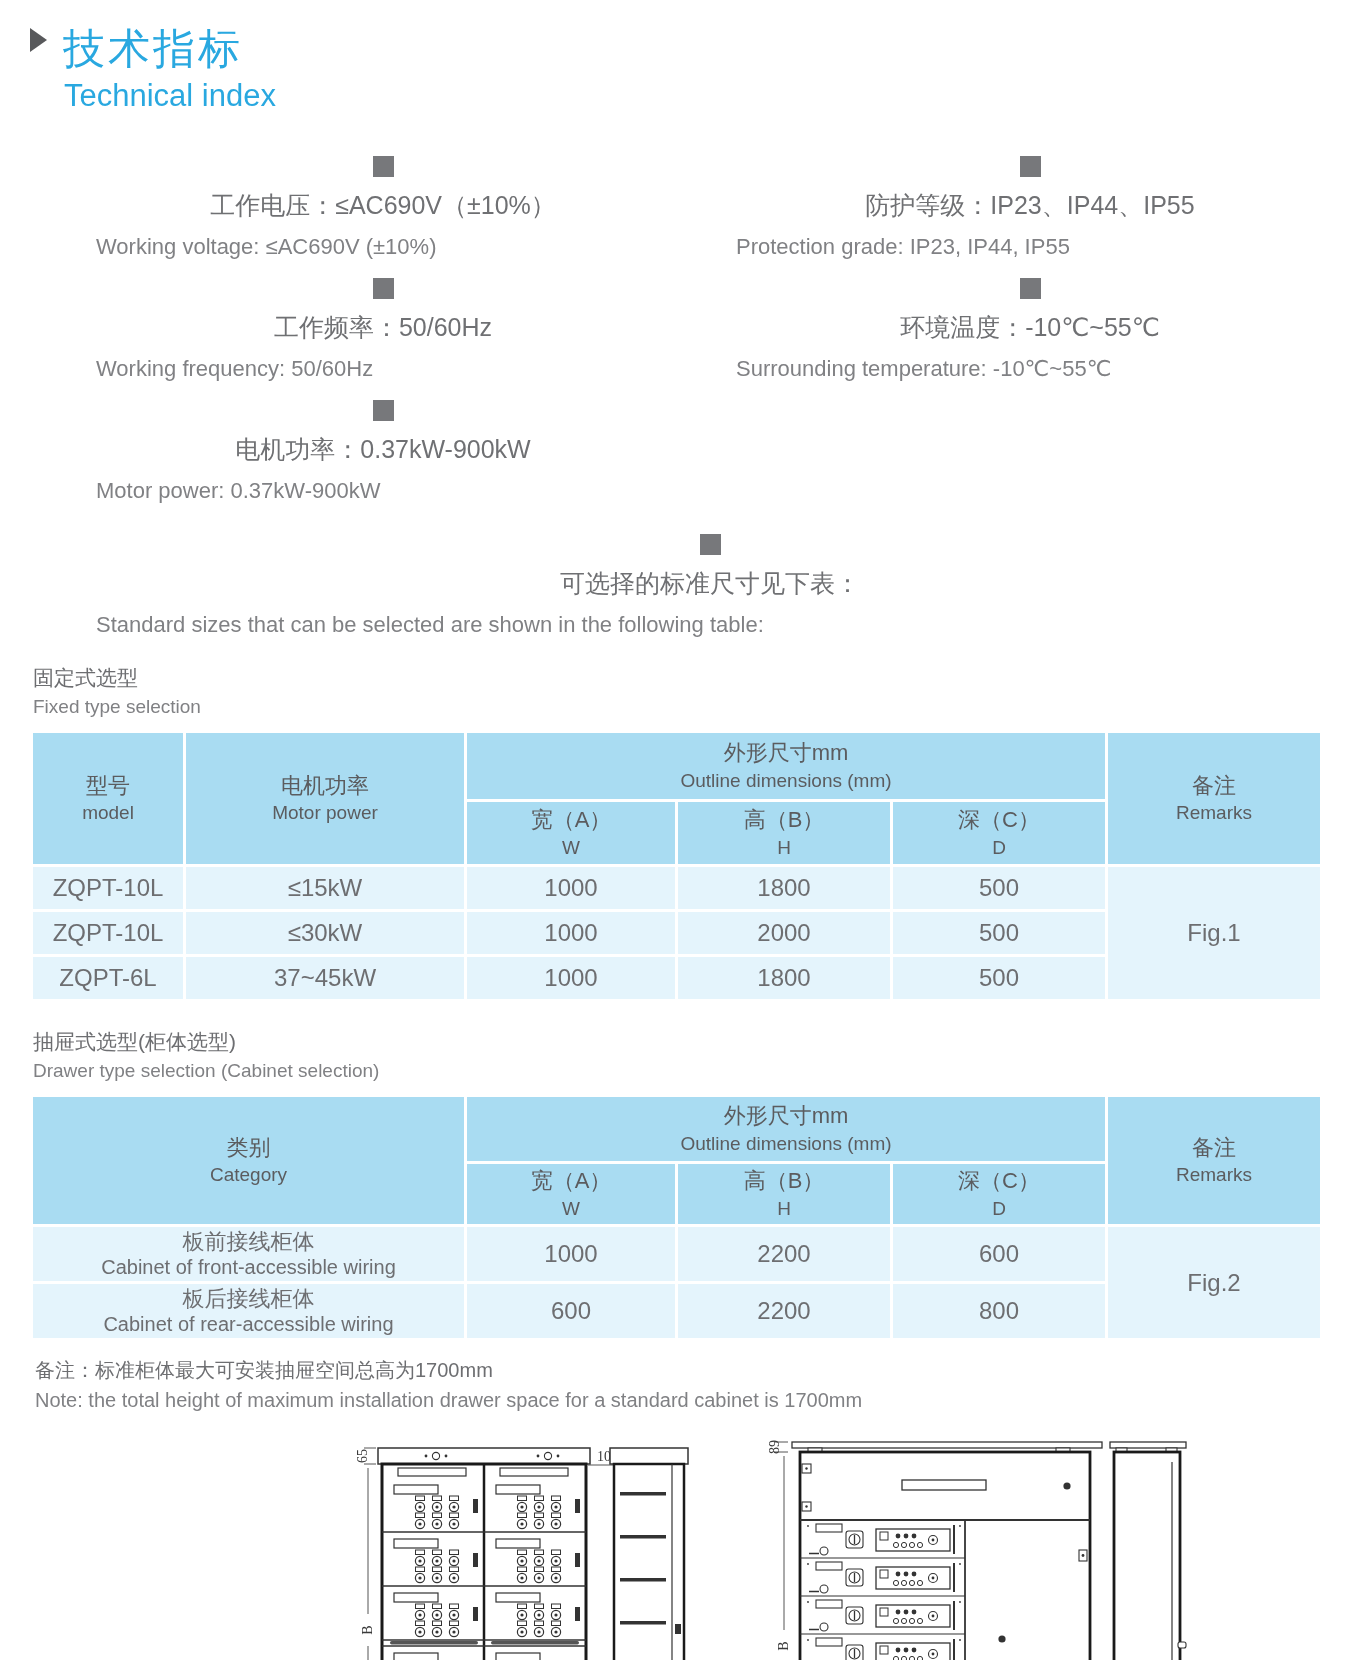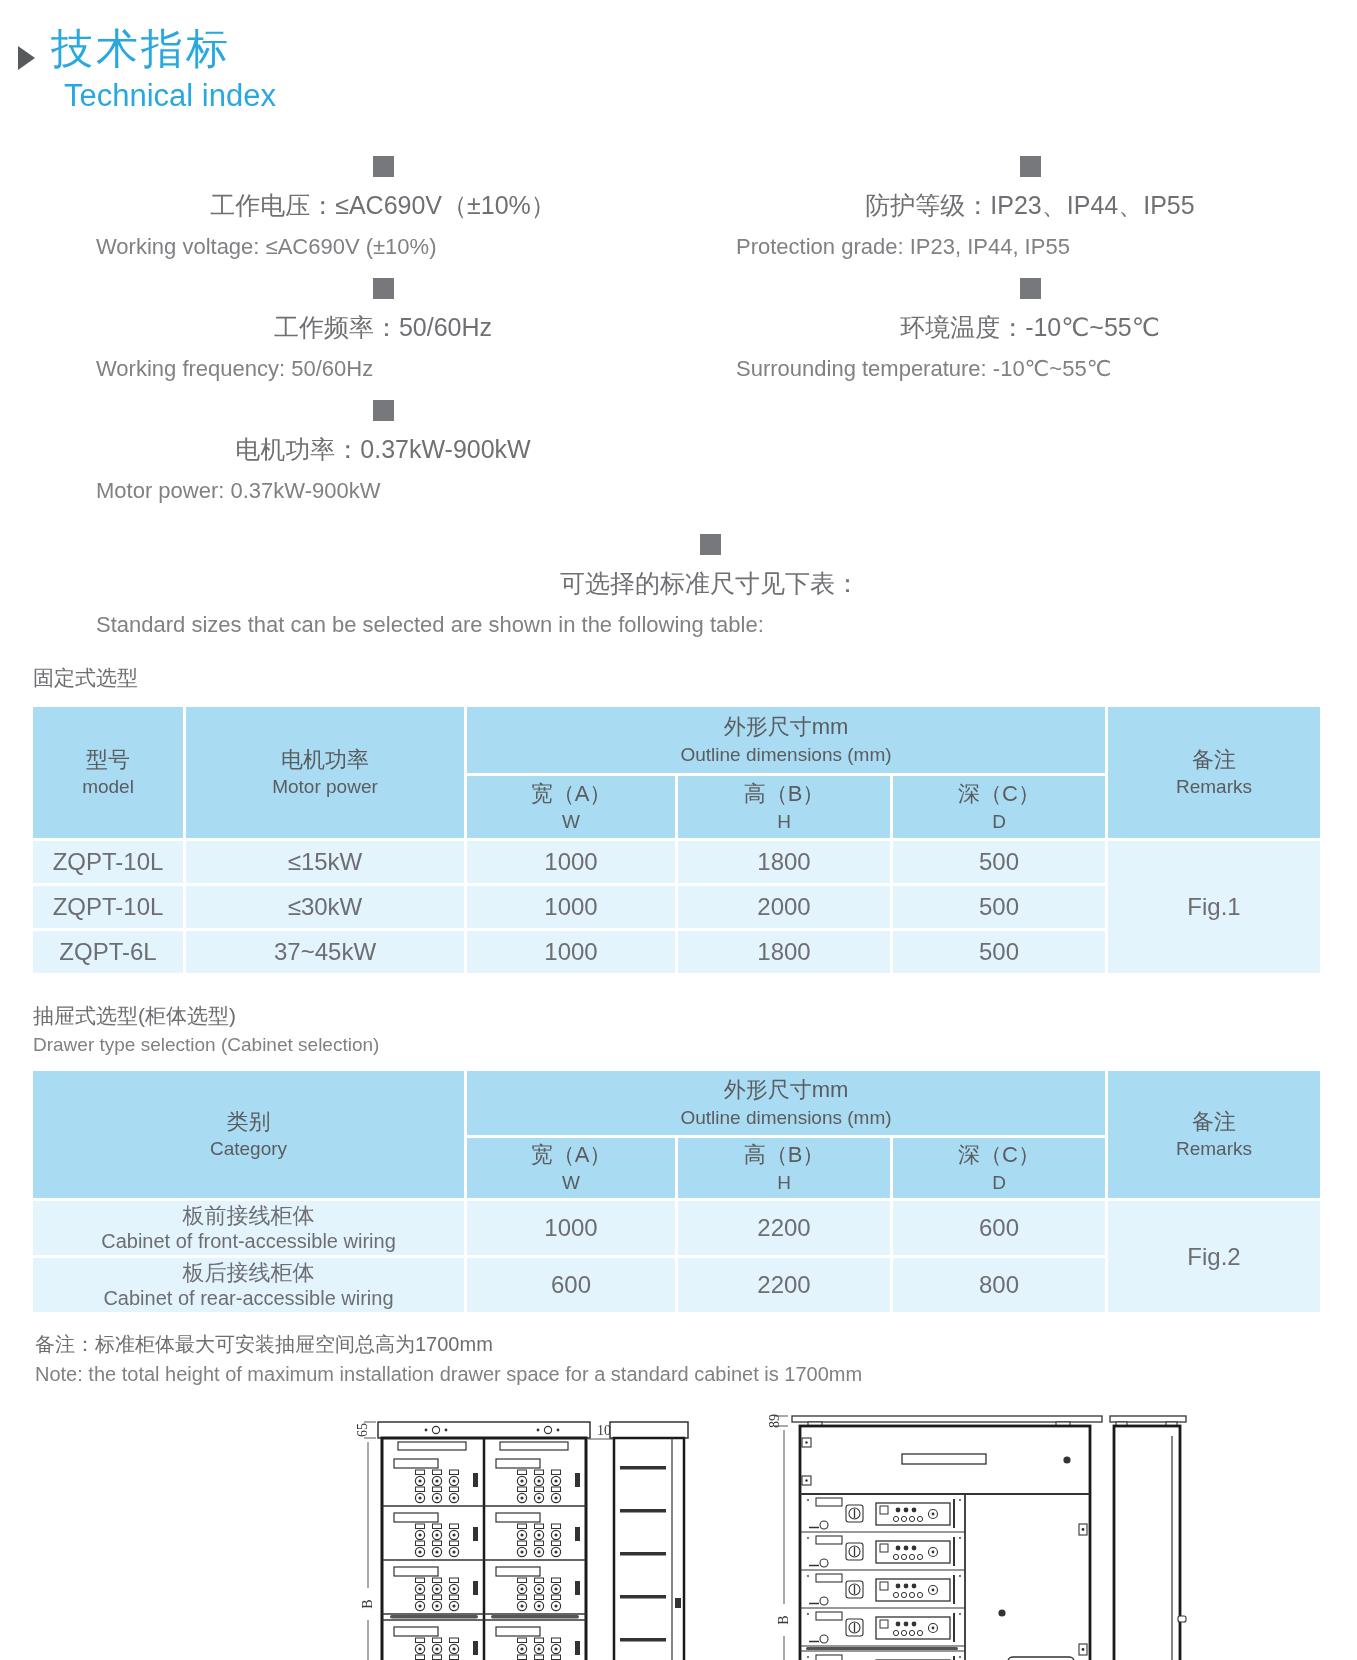--- a/index.html
+++ b/index.html
@@ -1,20 +1,20 @@
 <!DOCTYPE html>
 <html><head>
 <meta charset="utf-8">
 <style>
   html,body{margin:0;padding:0;background:#ffffff;}
   body{width:1357px;height:1660px;overflow:hidden;font-family:"Liberation Sans","DejaVu Sans",sans-serif;color:#6d6e71;}
   .page{position:relative;width:1357px;height:1660px;background:#fff;}
 
   
-  .title-row{display:flex;align-items:flex-end;gap:16px;padding:28px 0 0 18px;}
+  .title-row{display:flex;align-items:flex-start;gap:16px;padding:28px 0 0 30px;}
   .arrow-icon{width:0;height:0;border-left:17px solid #58595b;border-top:12px solid transparent;border-bottom:12px solid transparent;}
   .page-title{font-size:42px;color:#29a8e0;font-weight:400;margin:0;letter-spacing:3px;line-height:1;}
   .page-subtitle{color:#29a8e0;font-size:31px;margin:8px 0 0 64px;}
 
   
   .specs{display:flex;margin-top:24px;}
   .specs-col-left{width:640px;margin-left:63px;}
   .specs-col-right{flex:1;}
   .spec-cn{display:flex;align-items:center;gap:12px;font-size:25px;color:#6f7073;margin-top:18px;flex-direction:column;}
   .square-bullet{width:21px;height:21px;background:#77787b;flex:0 0 auto;}
@@ -103,20 +103,21 @@
 
   <div class="table-intro">
     <div class="spec-cn">
       <span class="square-bullet"></span>
       <span>可选择的标准尺寸见下表：</span>
     </div>
     <div class="spec-en">Standard sizes that can be selected are shown in the following table:</div>
   </div>
 
   <div class="section-title-cn">固定式选型</div>
+  <div class="section-title-en">Fixed type selection</div>
 
   <table class="spec-table" id="fixed-table">
     <colgroup>
       <col style="width:150px">
         <col style="width:278px">
         <col style="width:208px">
       <col style="width:212px">
         <col style="width:212px">
         <col style="width:212px">
     </colgroup>

